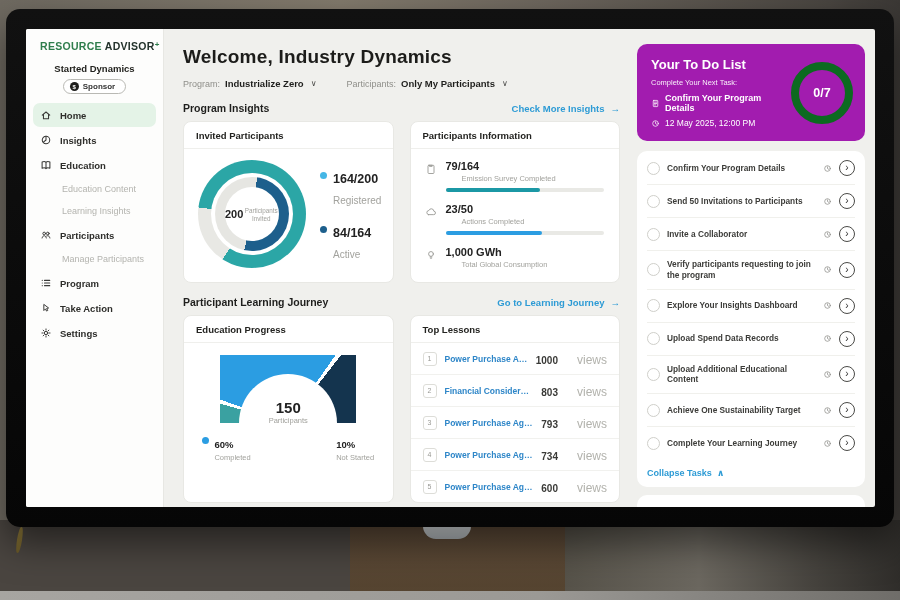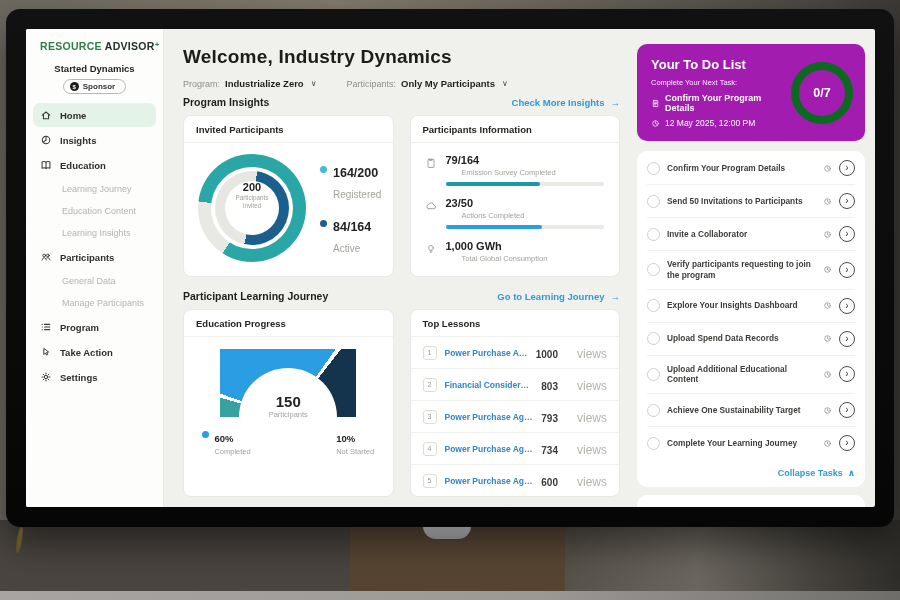--- a/index.html
+++ b/index.html
@@ -32,39 +32,39 @@
       display:flex;align-items:center;justify-content:center}
   .nav{padding:0 7px}
   .nav-item{display:flex;align-items:center;gap:8px;padding:6px 7px;font-size:9.5px;font-weight:700;
       color:#2e2e2b;border-radius:7px;margin:1px 0;cursor:pointer}
   .nav-item.active{background:#e4f3e7}
   .nav-item svg{width:12px;height:12px;flex-shrink:0}
   .nav-sub{padding:6px 7px 6px 29px;font-size:9px;color:#b4b4af;cursor:pointer}
   
   .main{flex:1;min-width:0;padding:15px 13px 0 19px}
   h1{font-size:19px;margin:2px 0 10px;color:#1c1c1a;letter-spacing:.2px}
-  .filters{display:flex;gap:30px;align-items:center;margin-bottom:7px}
+  .filters{display:flex;gap:30px;align-items:center;margin-bottom:13px}
   .filter{font-size:9px;color:#8f8f8a;display:flex;gap:5px;align-items:center;cursor:pointer}
   .filter b{font-size:9.5px;color:#1f1f1d}
   .chev{font-size:8px;color:#4a4a48;margin-left:2px}
   .sec-head{display:flex;justify-content:space-between;align-items:center;margin:2px 0 7px}
   .sec-title{font-size:10.5px;font-weight:700;color:#1f1f1d}
   .sec-link{font-size:9.5px;font-weight:700;color:#2d9bd5;display:flex;gap:6px;align-items:center;cursor:pointer}
   .cards{display:flex;gap:16px;margin-bottom:13px}
   .card{background:#fff;border:1px solid #e8e8e4;border-radius:8px;flex:1;min-width:0}
   .card-title{padding:8px 12px 7px;font-size:9.5px;font-weight:700;color:#242421;border-bottom:1px solid #efefec}
   
   .invited-body{display:flex;align-items:center;gap:14px;padding:11px 6px 11px 14px}
   .donut{width:108px;height:108px;border-radius:50%;position:relative;flex-shrink:0;
       background:conic-gradient(#2ba6a6 0 213deg,#e8e8e4 213deg 277deg,#2ba6a6 277deg 360deg)}
   .d2{position:absolute;inset:13px;background:#fff;border-radius:50%}
   .d3{position:absolute;inset:17px;border-radius:50%;
       background:conic-gradient(from 8deg,#1d5f8c 0 184deg,#e6e6e2 184deg 360deg)}
-  .d4{position:absolute;inset:27px;background:#fff;border-radius:50%;display:flex;flex-direction:column;
-      align-items:center;justify-content:flex-start;text-align:center}
+  .d4{position:absolute;inset:27px;background:#fff;border-radius:50%;display:flex;
+      align-items:center;justify-content:flex-end;text-align:center}
   .d4 .dv{font-size:11px;font-weight:700;color:#222}
   .d4 .dl{font-size:6.3px;color:#a2a29d;width:44px;line-height:1.25;margin-top:1px}
   .dlegend{display:flex;flex-direction:column;gap:17px}
   .dl-entry{display:flex;gap:6px;align-items:flex-start}
   .dot{width:7px;height:7px;border-radius:50%;margin-top:3px;flex-shrink:0}
   .dl-val{font-size:12.5px;font-weight:700;color:#222;line-height:1.1}
   .dl-lab{font-size:10px;color:#a2a29d;margin-top:8px}
   
   .info-body{padding:11px 14px 8px;display:flex;flex-direction:column;gap:11px}
   .stat{display:flex;gap:9px}
@@ -105,21 +105,21 @@
   .todo-green svg{width:9px;height:9px;flex-shrink:0}
   .todo-ring{width:46px;height:46px;border-radius:50%;border:8px solid #0c6a20;display:flex;align-items:center;
       justify-content:center;font-size:12.5px;font-weight:700;flex-shrink:0}
   .tasks-card{background:#fff;border-radius:10px;margin-top:10px;padding:1px 10px}
   .task{display:flex;align-items:center;gap:7px;padding:8px 0;border-bottom:1px solid #f0f0ec;cursor:pointer}
   .task-check{width:11px;height:11px;border:1.5px solid #cfcfca;border-radius:50%;flex-shrink:0}
   .task-label{flex:1;font-size:8.3px;font-weight:700;color:#3c3c39;line-height:1.3}
   .task svg{width:9px;height:9px;flex-shrink:0}
   .task-go{width:14px;height:14px;border:1.2px solid #4a4a47;border-radius:50%;display:flex;align-items:center;
       justify-content:center;font-size:10px;color:#333;flex-shrink:0;line-height:1}
-  .collapse{display:flex;justify-content:flex-end;gap:5px;padding:9px 0 8px;font-size:9px;font-weight:700;color:#2d9bd5;cursor:pointer}
+  .collapse{display:flex;justify-content:flex-start;gap:5px;padding:9px 0 8px;font-size:9px;font-weight:700;color:#2d9bd5;cursor:pointer}
   .news-card{background:#fff;border-radius:10px 10px 0 0;margin-top:8px;padding:9px 12px 22px}
   .news-title{font-size:9.5px;font-weight:700;color:#242421;border-bottom:1px solid #eeeeea;padding-bottom:8px}
   svg{stroke-linecap:round;stroke-linejoin:round}
 </style>
 </head>
 <body>
 
 <div class="wall"></div>
 <div class="desk-left"></div>
 <div class="desk-center"></div>
@@ -154,32 +154,30 @@
               <path d="M8 8V3M8 8 4.6 10.9"></path>
             </svg>
         <span>Insights</span>
       </div>
       <div class="nav-item">
         <svg viewBox="0 0 16 16" fill="none" stroke="#3a3a38" stroke-width="1.4">
               <path d="M8 4.6C7 3.4 4.4 3.3 2.8 4v8.2c1.6-.7 4.2-.6 5.2.6 1-1.2 3.6-1.3 5.2-.6V4c-1.6-.7-4.2-.6-5.2.6zM8 4.6v8.2"></path>
             </svg>
         <span>Education</span>
       </div>
-      <div class="nav-sub">Learning Journey</div>
       <div class="nav-sub">Education Content</div>
       <div class="nav-sub">Learning Insights</div>
       <div class="nav-item">
         <svg viewBox="0 0 16 16" fill="none" stroke="#3a3a38" stroke-width="1.3">
               <circle cx="5.6" cy="6" r="1.8"></circle>
               <circle cx="10.4" cy="6" r="1.8"></circle>
               <path d="M2.8 12c.4-2 1.6-3 2.8-3s2.4 1 2.8 3M8.9 9.3c.5-.2 1-.3 1.5-.3 1.2 0 2.4 1 2.8 3"></path>
             </svg>
         <span>Participants</span>
       </div>
-      <div class="nav-sub">General Data</div>
       <div class="nav-sub">Manage Participants</div>
       <div class="nav-item">
         <svg viewBox="0 0 16 16" fill="none" stroke="#3a3a38" stroke-width="1.4">
               <path d="M6 4.5h7M6 8h7M6 11.5h7M3 4.5h.01M3 8h.01M3 11.5h.01"></path>
             </svg>
         <span>Program</span>
       </div>
       <div class="nav-item">
         <svg viewBox="0 0 16 16" fill="none" stroke="#3a3a38" stroke-width="1.3">
               <path d="M5.5 3.5 11.5 8l-2.6.5 1.4 2.8-1.6.8-1.4-2.9L5.5 11z"></path>

